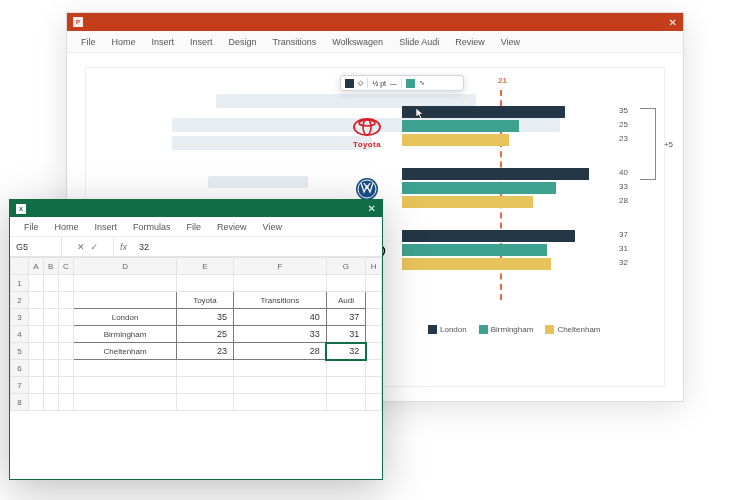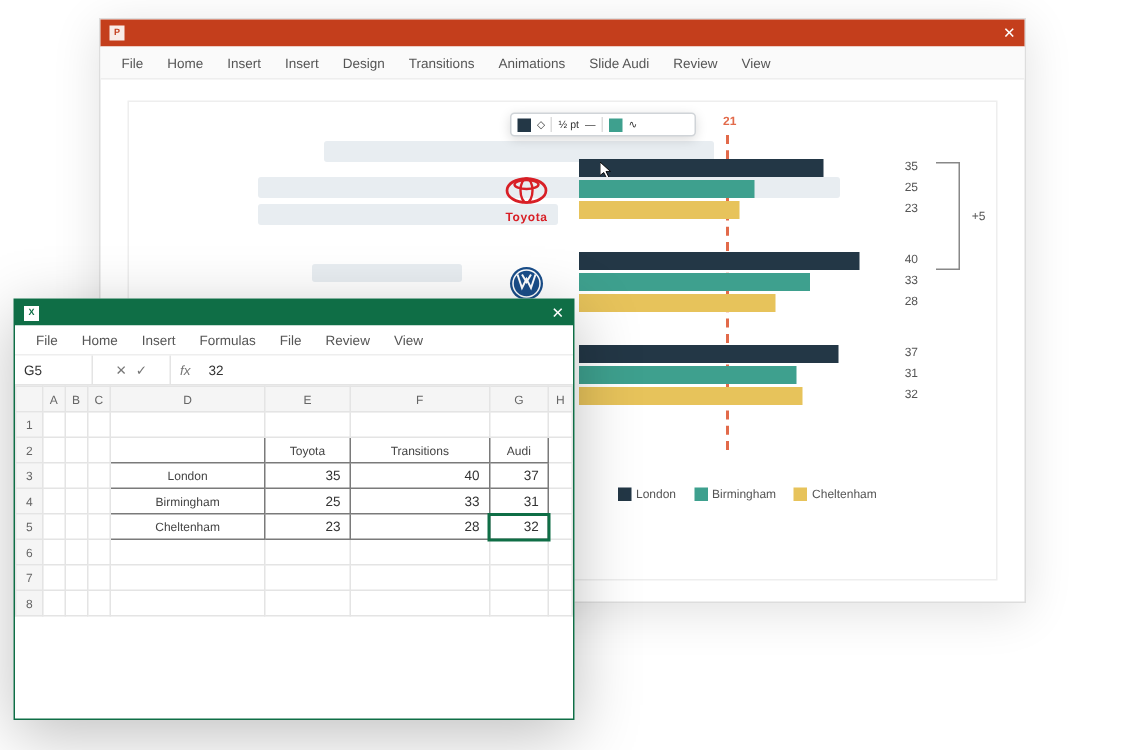--- a/index.html
+++ b/index.html
@@ -16,21 +16,21 @@
 
 
 .ph{background:#e8edf1;border-radius:2px;position:absolute}
 
 
 .mini{position:absolute;left:340px;top:75px;width:124px;height:16px;background:#fff;border:1px solid #d0d4d8;border-radius:3px;box-shadow:0 2px 8px rgba(0,0,0,.15);display:flex;align-items:center;padding:0 4px;font-size:7px;color:#333;gap:4px}
 .mini .sw{width:9px;height:9px;background:#233746}
 .mini .sep{width:1px;height:10px;background:#ddd}
 
 
-.chart{position:absolute;left:322px;top:96px;width:316px;height:238px}
+.chart{position:absolute;left:338px;top:96px;width:316px;height:238px}
 .brand{position:absolute;left:0;width:58px;text-align:center}
 .brand .logo{height:26px;display:flex;align-items:center;justify-content:center}
 .brand .name{font-size:8px;font-weight:700;letter-spacing:.4px}
 .group{position:absolute;left:64px;width:210px}
 .bar{height:12px;margin-bottom:2px;position:relative}
 .bar .fill{height:100%}
 .c0{background:#233746}.c1{background:#3ea08e}.c2{background:#e7c35b}
 .bar .lbl{position:absolute;right:-16px;top:0;font-size:8px;color:#555}
 .refline{position:absolute;left:64px;top:-6px;height:210px;border-left:2px dashed #e26a4a}
 .reflbl{position:absolute;top:-14px;font-size:8px;color:#e26a4a;font-weight:600}
@@ -70,21 +70,21 @@
     <div class="app-ico">P</div>
     <div class="close">✕</div>
   </div>
   <div class="pp-tabs">
     <span>File</span>
     <span>Home</span>
     <span>Insert</span>
     <span>Insert</span>
     <span>Design</span>
     <span>Transitions</span>
-    <span>Animations</span>
+    <span>Wolkswagen</span>
     <span>Slide Audi</span>
     <span>Review</span>
     <span>View</span>
   </div>
   <div class="pp-canvas">
     <div class="ph" style="left:130px;top:26px;width:260px;height:14px"></div>
     <div class="ph" style="left:86px;top:50px;width:388px;height:14px"></div>
     <div class="ph" style="left:86px;top:68px;width:200px;height:14px"></div>
     <div class="ph" style="left:122px;top:108px;width:100px;height:12px"></div>
     <div class="ph" style="left:122px;top:144px;width:140px;height:10px"></div>

